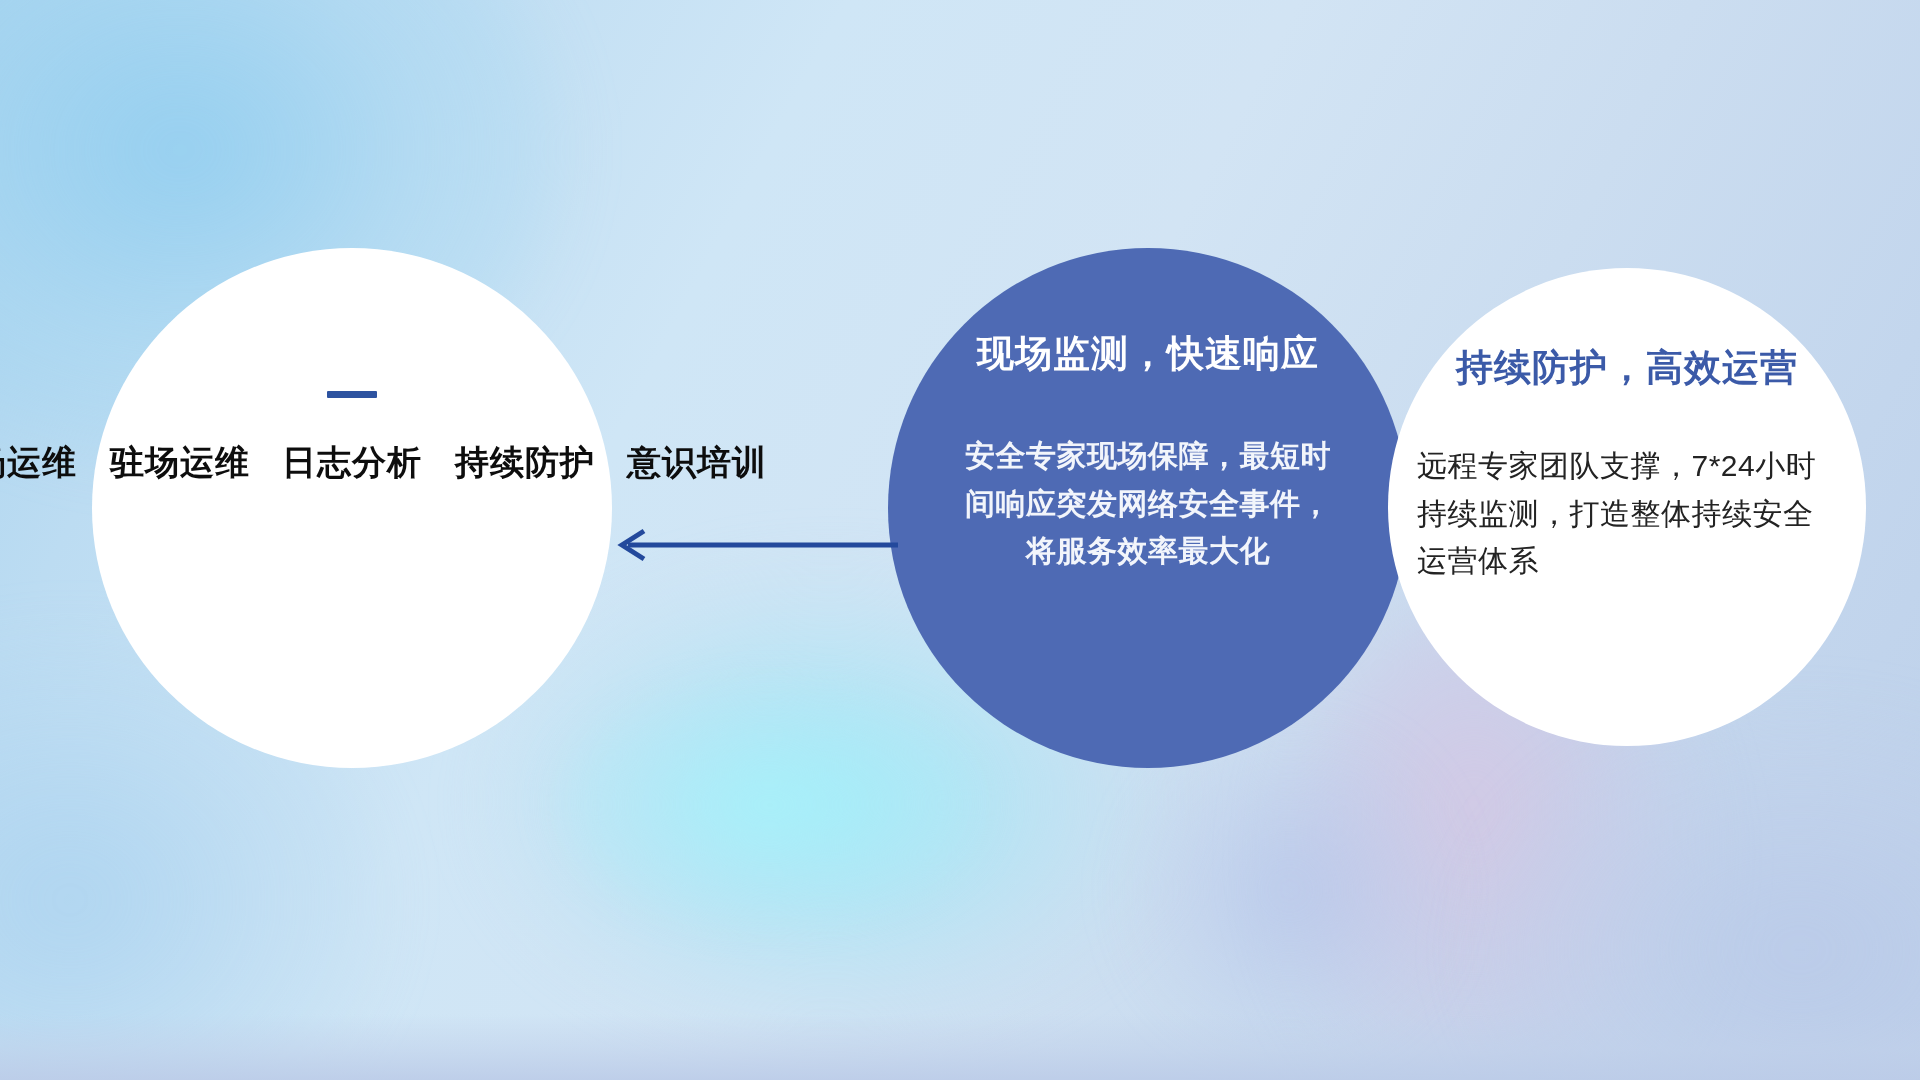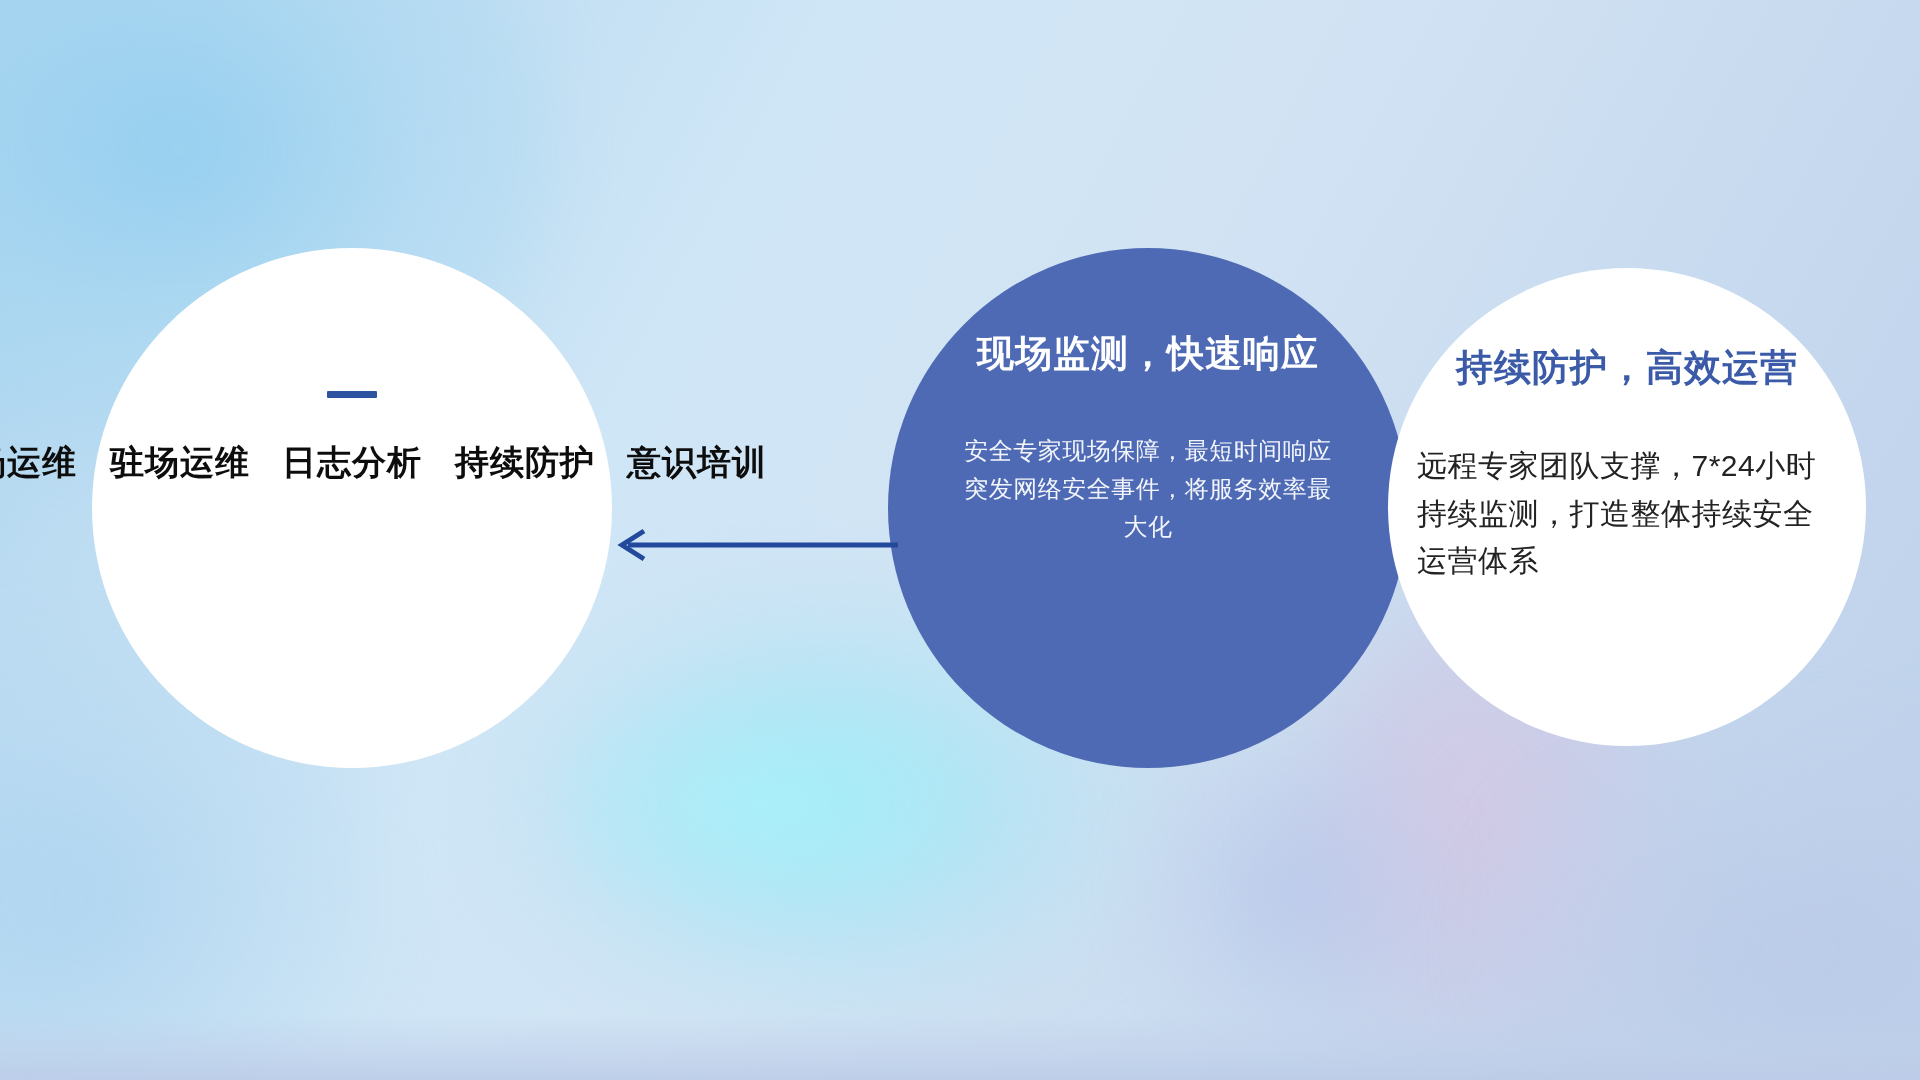--- a/index.html
+++ b/index.html
@@ -153,22 +153,22 @@
     font-weight: 700;
     color: #ffffff;
     letter-spacing: 1px;
     line-height: 1.2;
     white-space: nowrap;
     margin-top: 22px;
   }
   .mid-body {
     margin-top: 56px;
     width: 380px;
-    font-size: 24px;
-    font-weight: 400;
+    font-size: 30px;
+    font-weight: 700;
     color: #f2f5fb;
     line-height: 1.58;
     text-align: center;
     letter-spacing: 0.5px;
   }
 
   
   .right-inner {
     position: absolute;
     left: 1388px; top: 268px;

